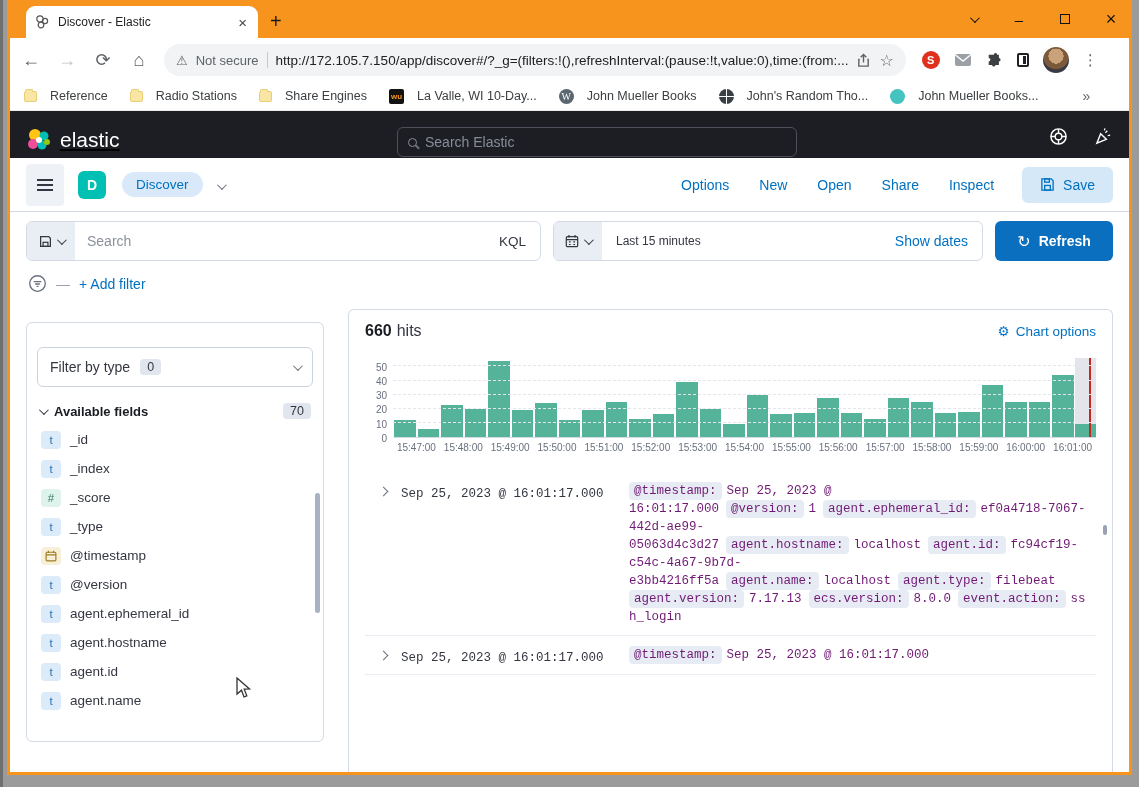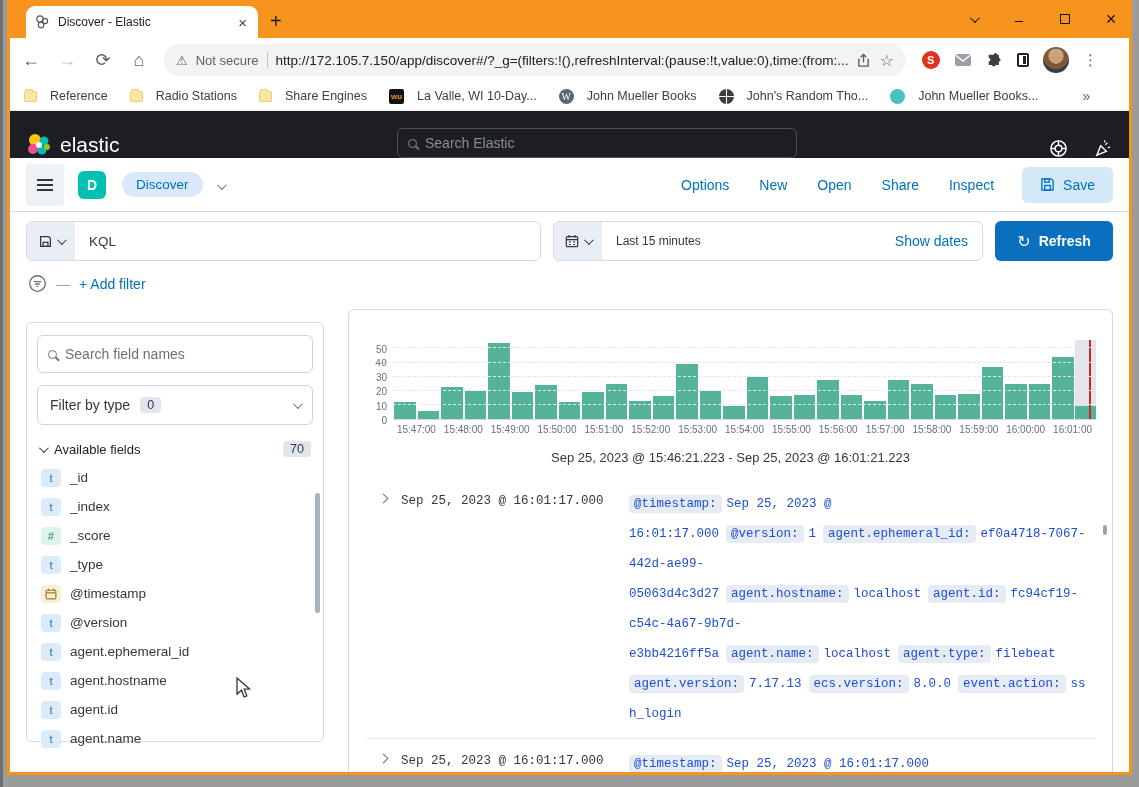--- a/index.html
+++ b/index.html
@@ -54,21 +54,21 @@
   .bm-wp { width:15px; height:15px; border-radius:50%; background:#5b6770; color:#fff; font-size:10px; font-family:"Liberation Serif",serif;
            display:flex; align-items:center; justify-content:center; }
   .bm-globe { width:15px; height:15px; border-radius:50%; background:#3a3f44;
               background-image:linear-gradient(#0000 46%, #fff 46% 54%, #0000 54%), linear-gradient(90deg,#0000 46%, #fff 46% 54%, #0000 54%); }
   .bm-go { width:15px; height:15px; border-radius:50%; background:#44c3c0; }
   .bm-spacer { flex:1; }
   .bm-chevrons { color:#5F6368; font-size:14px; }
   .bm-sep { width:1px; height:16px; background:#d8d8d8; }
 
   
-  .eheader { height:47px; background:#1D1E24; display:flex; align-items:flex-end; padding:0 16px; position:relative; }
+  .eheader { height:47px; background:#1D1E24; display:flex; align-items:flex-start; padding:16px 16px; position:relative;text-decoration:underline; }
   .brand { display:flex; align-items:center; gap:8px; color:#fff; font-size:21px; }
   .esearch { position:absolute; left:387px; width:400px; height:30px; border:1px solid #4c505a; border-radius:6px;
              display:flex; align-items:center; gap:8px; padding:0 10px; color:#878d98; font-size:14px; }
   .eh-icons { margin-left:auto; display:flex; align-items:center; gap:26px; }
 
   
   .appbar { height:54px; background:#fff; border-bottom:1px solid #D3DAE6; display:flex; align-items:center; padding:0 16px; }
   .burger { width:38px; height:42px; background:#EEF1F6; display:flex; flex-direction:column; justify-content:center; align-items:center; gap:3px; border-radius:4px; }
   .burger i { width:16px; height:2px; background:#343741; }
   .space-badge { width:28px; height:28px; background:#00BFB3; border-radius:6px; color:#fff; font-weight:bold; font-size:14px;
@@ -108,21 +108,21 @@
   .fields-wrap { border:1px solid #D3DAE6; border-radius:6px; margin-top:13px; padding:12px 10px 10px 10px; height:420px; position:relative; }
   .sb-search { display:flex; align-items:center; gap:8px; height:38px; border:1px solid #CBD3DF; border-radius:6px; padding:0 10px; }
   .sb-search input { border:none; outline:none; flex:1; font-size:14px; color:#343741; font-family:inherit; }
   .sb-search input::placeholder { color:#69707D; }
   .mag { width:9px; height:9px; border:1.6px solid #69707D; border-radius:50%; position:relative; flex:0 0 auto; }
   .mag:after { content:""; position:absolute; width:5px; height:1.6px; background:#69707D; transform:rotate(45deg); right:-4px; bottom:-2px; }
   .typefilter { margin-top:12px; height:40px; border:1px solid #CBD3DF; border-radius:6px; display:flex; align-items:center; padding:0 12px; gap:10px; font-size:14px; color:#343741; }
   .badge { background:#E0E5EE; color:#343741; border-radius:4px; padding:1px 7px; font-size:12.5px; }
   .typefilter .chev { margin-left:auto; }
   .af-head { display:flex; align-items:center; gap:8px; margin:16px 2px 4px 2px; }
-  .af-title { font-size:13px; font-weight:normal; color:#1A1C21; flex:1; }
+  .af-title { font-size:13px; font-weight:bold; color:#1A1C21; flex:1; }
   .field-list { list-style:none; margin-top:6px; }
   .field-list li { display:flex; align-items:center; gap:9px; height:29px; padding-left:4px; font-size:13.5px; color:#343741; }
   .token { width:20px; height:18px; border-radius:4px; display:flex; align-items:center; justify-content:center; font-size:11.5px; flex:0 0 auto; }
   .token-t { background:#DCEBFA; color:#3173B0; }
   .token-num { background:#DDF3EC; color:#357A6B; }
   .token-date { background:#F8EFD9; color:#9D7E1F; }
   .sb-scroll { position:absolute; right:3px; top:170px; width:5px; height:120px; background:#A9B2C0; border-radius:3px; }
 
   
   .results { flex:1; margin-left:24px; border:1px solid #D3DAE6; border-radius:6px 6px 0 0; border-bottom:none; padding:12px 16px 0 16px; height:470px; position:relative; }
@@ -148,21 +148,21 @@
   
   .dtable { margin-top:14px; }
   .dt-head { display:grid; grid-template-columns:36px 228px 1fr; border-top:1px solid #D3DAE6; border-bottom:1px solid #D3DAE6; height:32px; align-items:center; }
   .dt-head .h { font-size:13px; font-weight:bold; color:#1A1C21; }
   .sort-arrow { color:#0071C2; font-size:12px; margin-left:4px; }
   .dt-row { display:grid; grid-template-columns:36px 228px 1fr; border-bottom:1px solid #E9EDF3; padding:10px 0 9px 0; }
   .row-chev { display:flex; justify-content:center; padding-top:6px; }
   .chev-right { display:inline-block; width:7px; height:7px; border-top:1.6px solid #69707D; border-right:1.6px solid #69707D; transform:rotate(45deg); }
   .mono { font-family:"Liberation Mono","DejaVu Sans Mono",monospace; }
   .dt-time { font-size:12.5px; color:#343741; padding-top:5px; }
-  .dt-doc { font-size:12.5px; color:#1d4ed8; line-height:30px; word-break:break-word; padding-right:6px; }
+  .dt-doc { font-size:12.5px; color:#701a75; line-height:18px; word-break:break-word; padding-right:6px; }
   .pill { background:#E7ECF4; border-radius:4px; padding:2px 5px; white-space:nowrap; }
   .val { margin:0 7px 0 5px; }
   .tbl-scrolldot { position:absolute; right:5px; top:215px; width:4px; height:10px; border-radius:2px; background:#98A2B3; }
 
   svg.ic { display:block; }
   .cursor { position:absolute; left:210px; top:368px; z-index:50; }
 </style>
 </head>
 <body>
 
@@ -320,20 +320,21 @@
 
   <div class="querybar">
     <div class="qgroup qg-search">
       <span class="q-addon">
         <svg class="ic" width="13" height="13" viewBox="0 0 16 16">
           <path d="M2 2 h10 l2 2 v10 h-12 z" fill="none" stroke="#343741" stroke-width="1.5"></path>
           <rect x="5" y="9" width="6" height="5" fill="none" stroke="#343741" stroke-width="1.5"></rect>
         </svg>
         <i class="chev" style="border-color:#343741"></i>
       </span>
+      <input class="q-input" placeholder="Search" style="">
       <span class="q-kql">KQL</span>
     </div>
     <div class="qgroup qg-date">
       <span class="q-addon">
         <svg class="ic" width="14" height="14" viewBox="0 0 16 16">
           <rect x="1.5" y="3" width="13" height="11.5" rx="1.5" fill="none" stroke="#343741" stroke-width="1.4"></rect>
           <path d="M4.5 1v3 M11.5 1v3 M1.5 6.5h13" stroke="#343741" stroke-width="1.4"></path>
           <path d="M4.5 9h2 M9.5 9h2 M4.5 12h2 M9.5 12h2" stroke="#343741" stroke-width="1.2"></path>
         </svg>
         <i class="chev" style="border-color:#343741"></i>
@@ -354,24 +355,20 @@
     </svg>
     <span class="dash">—</span>
     <a class="addfilter">+ Add filter</a>
   </div>
 
   <div class="main">
 
     <div class="sidebar">
 
       <div class="fields-wrap">
-        <div class="sb-search">
-          <span class="mag"></span>
-          <input placeholder="Search field names" style="">
-        </div>
         <div class="typefilter">
           <span>Filter by type</span>
           <span class="badge">0</span>
           <i class="chev" style="border-color:#69707D"></i>
         </div>
         <div class="af-head">
           <i class="chev" style="border-color:#343741"></i>
           <span class="af-title">Available fields</span>
           <span class="badge">70</span>
         </div>
@@ -423,28 +420,36 @@
               </li>
             </ul>
         <div class="sb-scroll"></div>
       </div>
       <svg class="cursor" width="17" height="22" viewBox="0 0 17 22">
         <path d="M1 1 L1 17 L5.5 13.2 L8 20 L10.8 18.8 L8.2 12.2 L13.5 12 Z" fill="#fff" stroke="#333" stroke-width="1.3"></path>
       </svg>
     </div>
 
     <div class="results">
+      <div class="hits-row">
+        <span class="hits-num">660</span>
+        <span class="hits-label">hits</span>
+        <a class="chart-opts">
+          <span>⚙</span>
+          <span>Chart options</span>
+        </a>
+      </div>
 
       <div class="chart">
         <div class="yaxis" id="yaxis">
               <span style="bottom: 0%;">0</span>
               <span style="bottom: 17.8571%;">10</span>
               <span style="bottom: 35.7143%;">20</span>
               <span style="bottom: 53.5714%;">30</span>
-              <span style="bottom: 71.4286%; font-family: Liberation Mono, monospace;">40</span>
+              <span style="bottom: 71.4286%;">40</span>
               <span style="bottom: 89.2857%;">50</span>
             </div>
         <div class="plot" id="plot">
           <div class="bars" id="bars">
                 <div class="bar" style="height: 21.4286%; background: rgb(84, 179, 153);"></div>
                 <div class="bar" style="height: 10.7143%; background: rgb(84, 179, 153);"></div>
                 <div class="bar" style="height: 41.0714%; background: rgb(84, 179, 153);"></div>
                 <div class="bar" style="height: 35.7143%; background: rgb(84, 179, 153);"></div>
                 <div class="bar" style="height: 96.4286%; background: rgb(84, 179, 153);"></div>
                 <div class="bar" style="height: 33.9286%; background: rgb(84, 179, 153);"></div>
@@ -493,21 +498,20 @@
             <span style="left: 43.3333%;">15:53:00</span>
             <span style="left: 50%;">15:54:00</span>
             <span style="left: 56.6667%;">15:55:00</span>
             <span style="left: 63.3333%;">15:56:00</span>
             <span style="left: 70%;">15:57:00</span>
             <span style="left: 76.6667%;">15:58:00</span>
             <span style="left: 83.3333%;">15:59:00</span>
             <span style="left: 90%;">16:00:00</span>
             <span style="left: 96.6667%;">16:01:00</span>
           </div>
-      <div class="chart-caption">Sep 25, 2023 @ 15:46:21.223 - Sep 25, 2023 @ 16:01:21.223</div>
 
       <div class="dtable">
         <div id="dt-rows">
               <div class="dt-row">
                 <div class="row-chev">
                   <i class="chev-right"></i>
                 </div>
                 <div class="dt-time mono">Sep 25, 2023 @ 16:01:17.000</div>
                 <div class="dt-doc mono"><span class="pill">@timestamp:</span><span class="val">Sep 25, 2023 @ 16:01:17.000</span><span class="pill">@version:</span><span class="val">1</span><span class="pill">agent.ephemeral_id:</span><span class="val">ef0a4718-7067-442d-ae99-05063d4c3d27</span><span class="pill">agent.hostname:</span><span class="val">localhost</span><span class="pill">agent.id:</span><span class="val">fc94cf19-c54c-4a67-9b7d-e3bb4216ff5a</span><span class="pill">agent.name:</span><span class="val">localhost</span><span class="pill">agent.type:</span><span class="val">filebeat</span><span class="pill">agent.version:</span><span class="val">7.17.13</span><span class="pill">ecs.version:</span><span class="val">8.0.0</span><span class="pill">event.action:</span><span class="val">ssh_login</span></div>
               </div>

